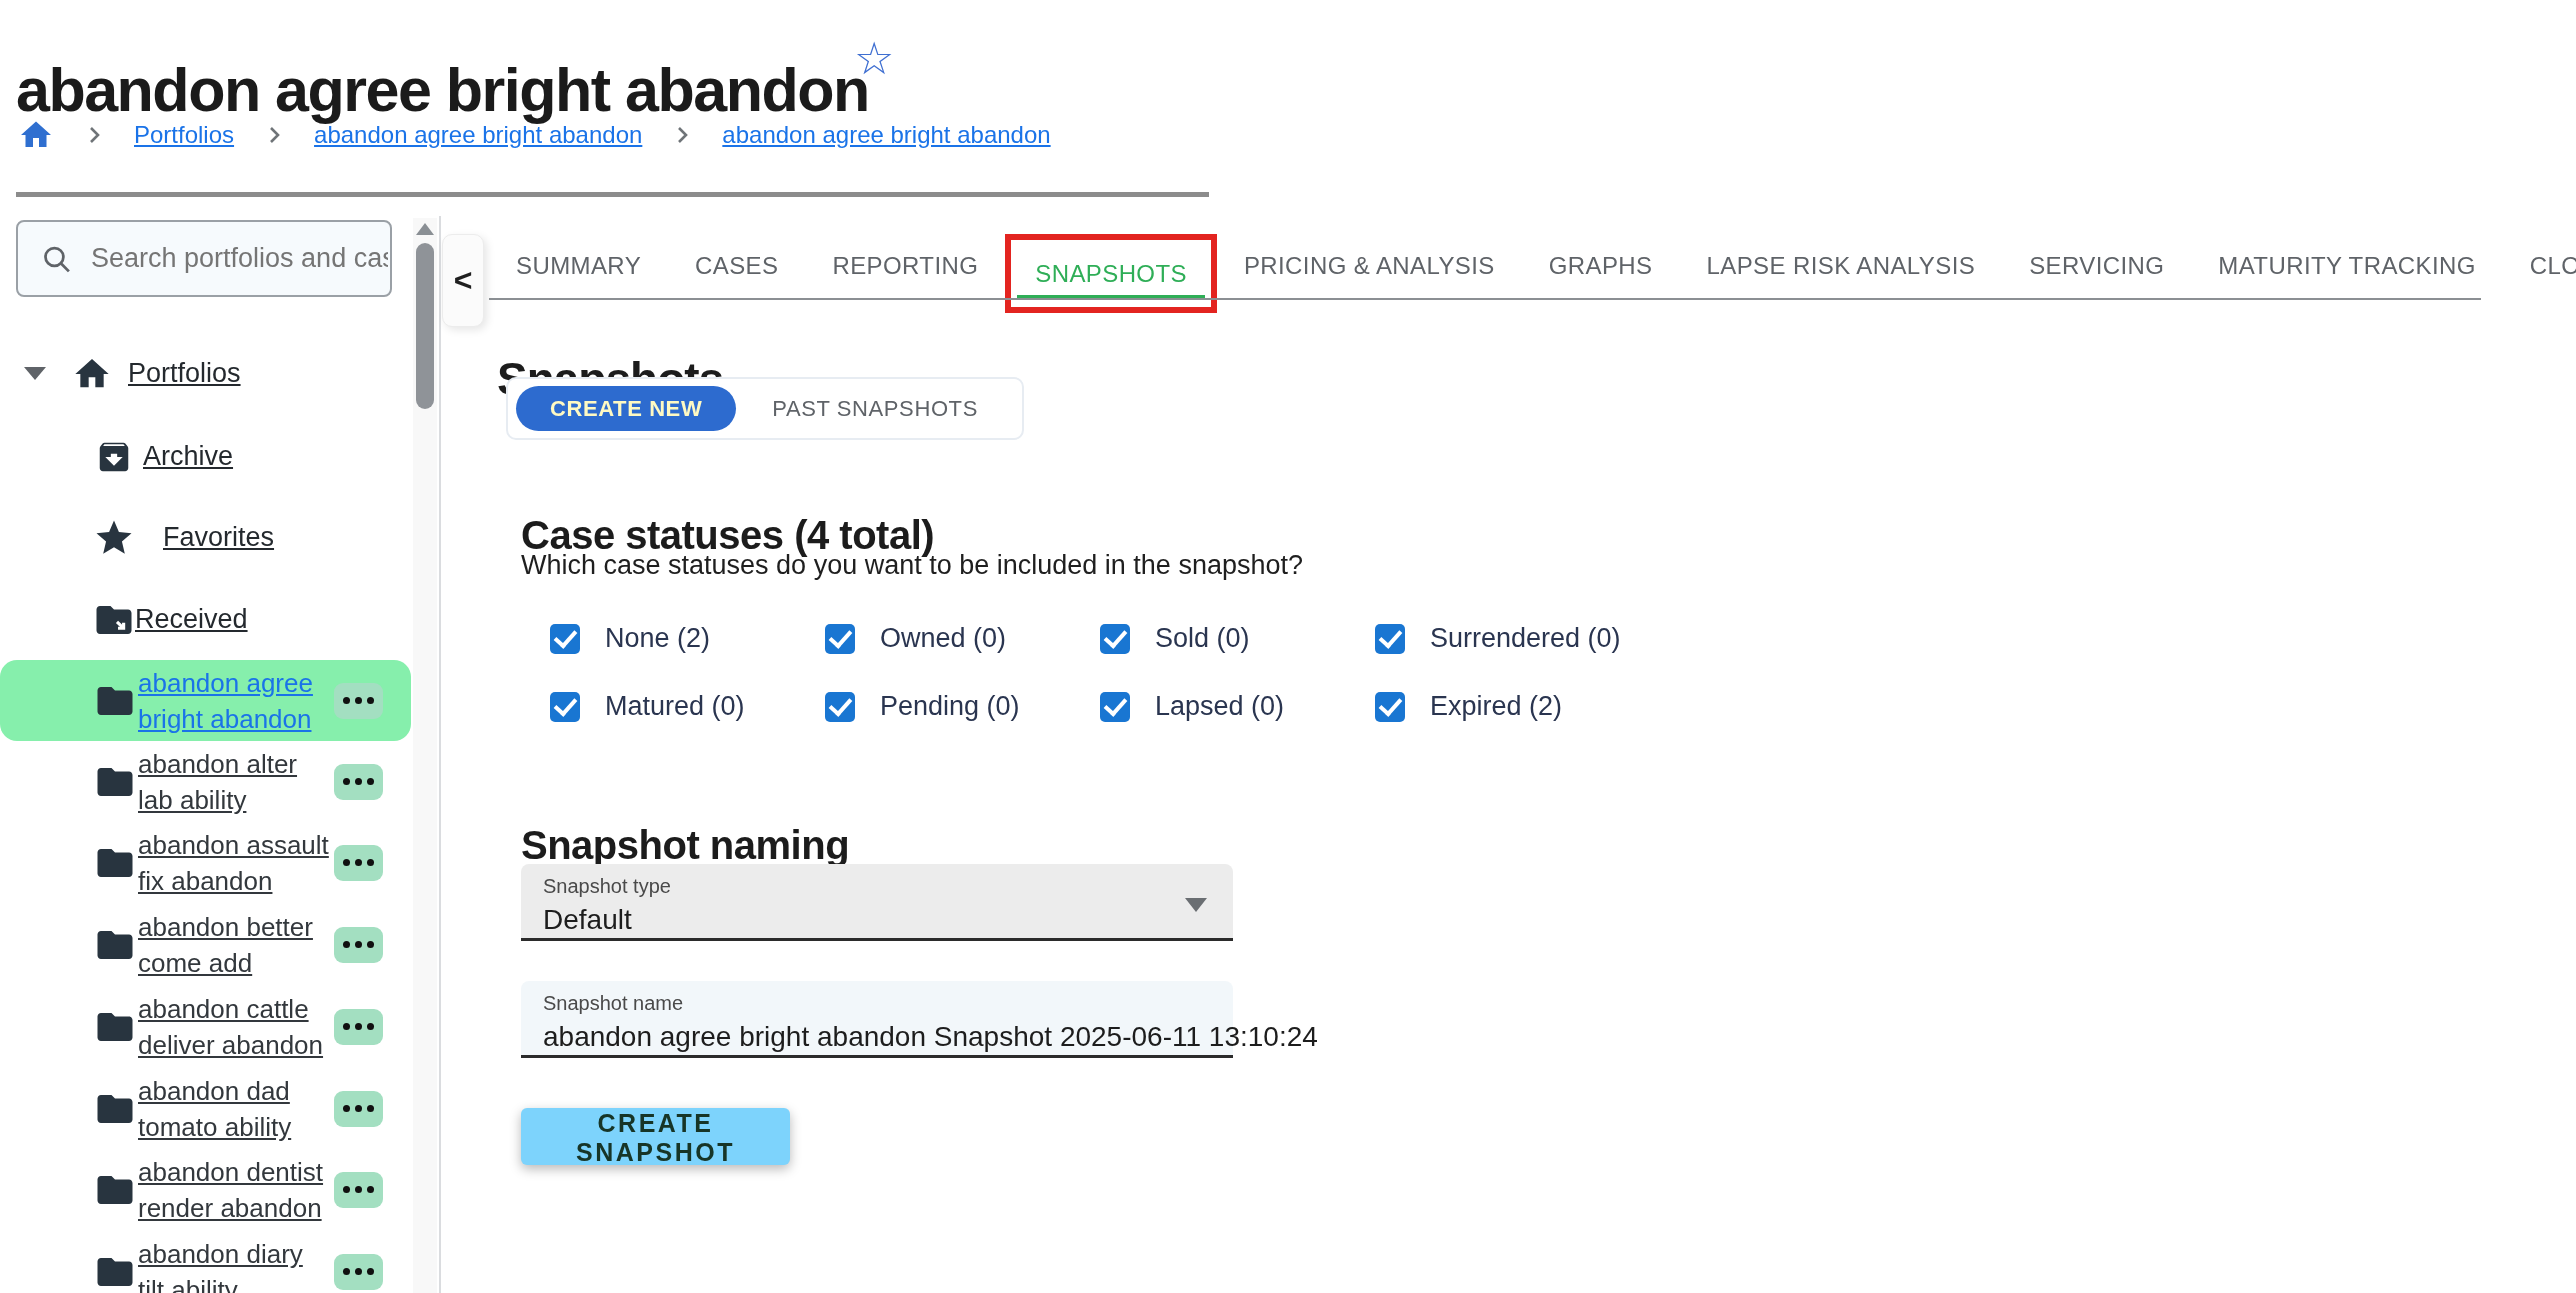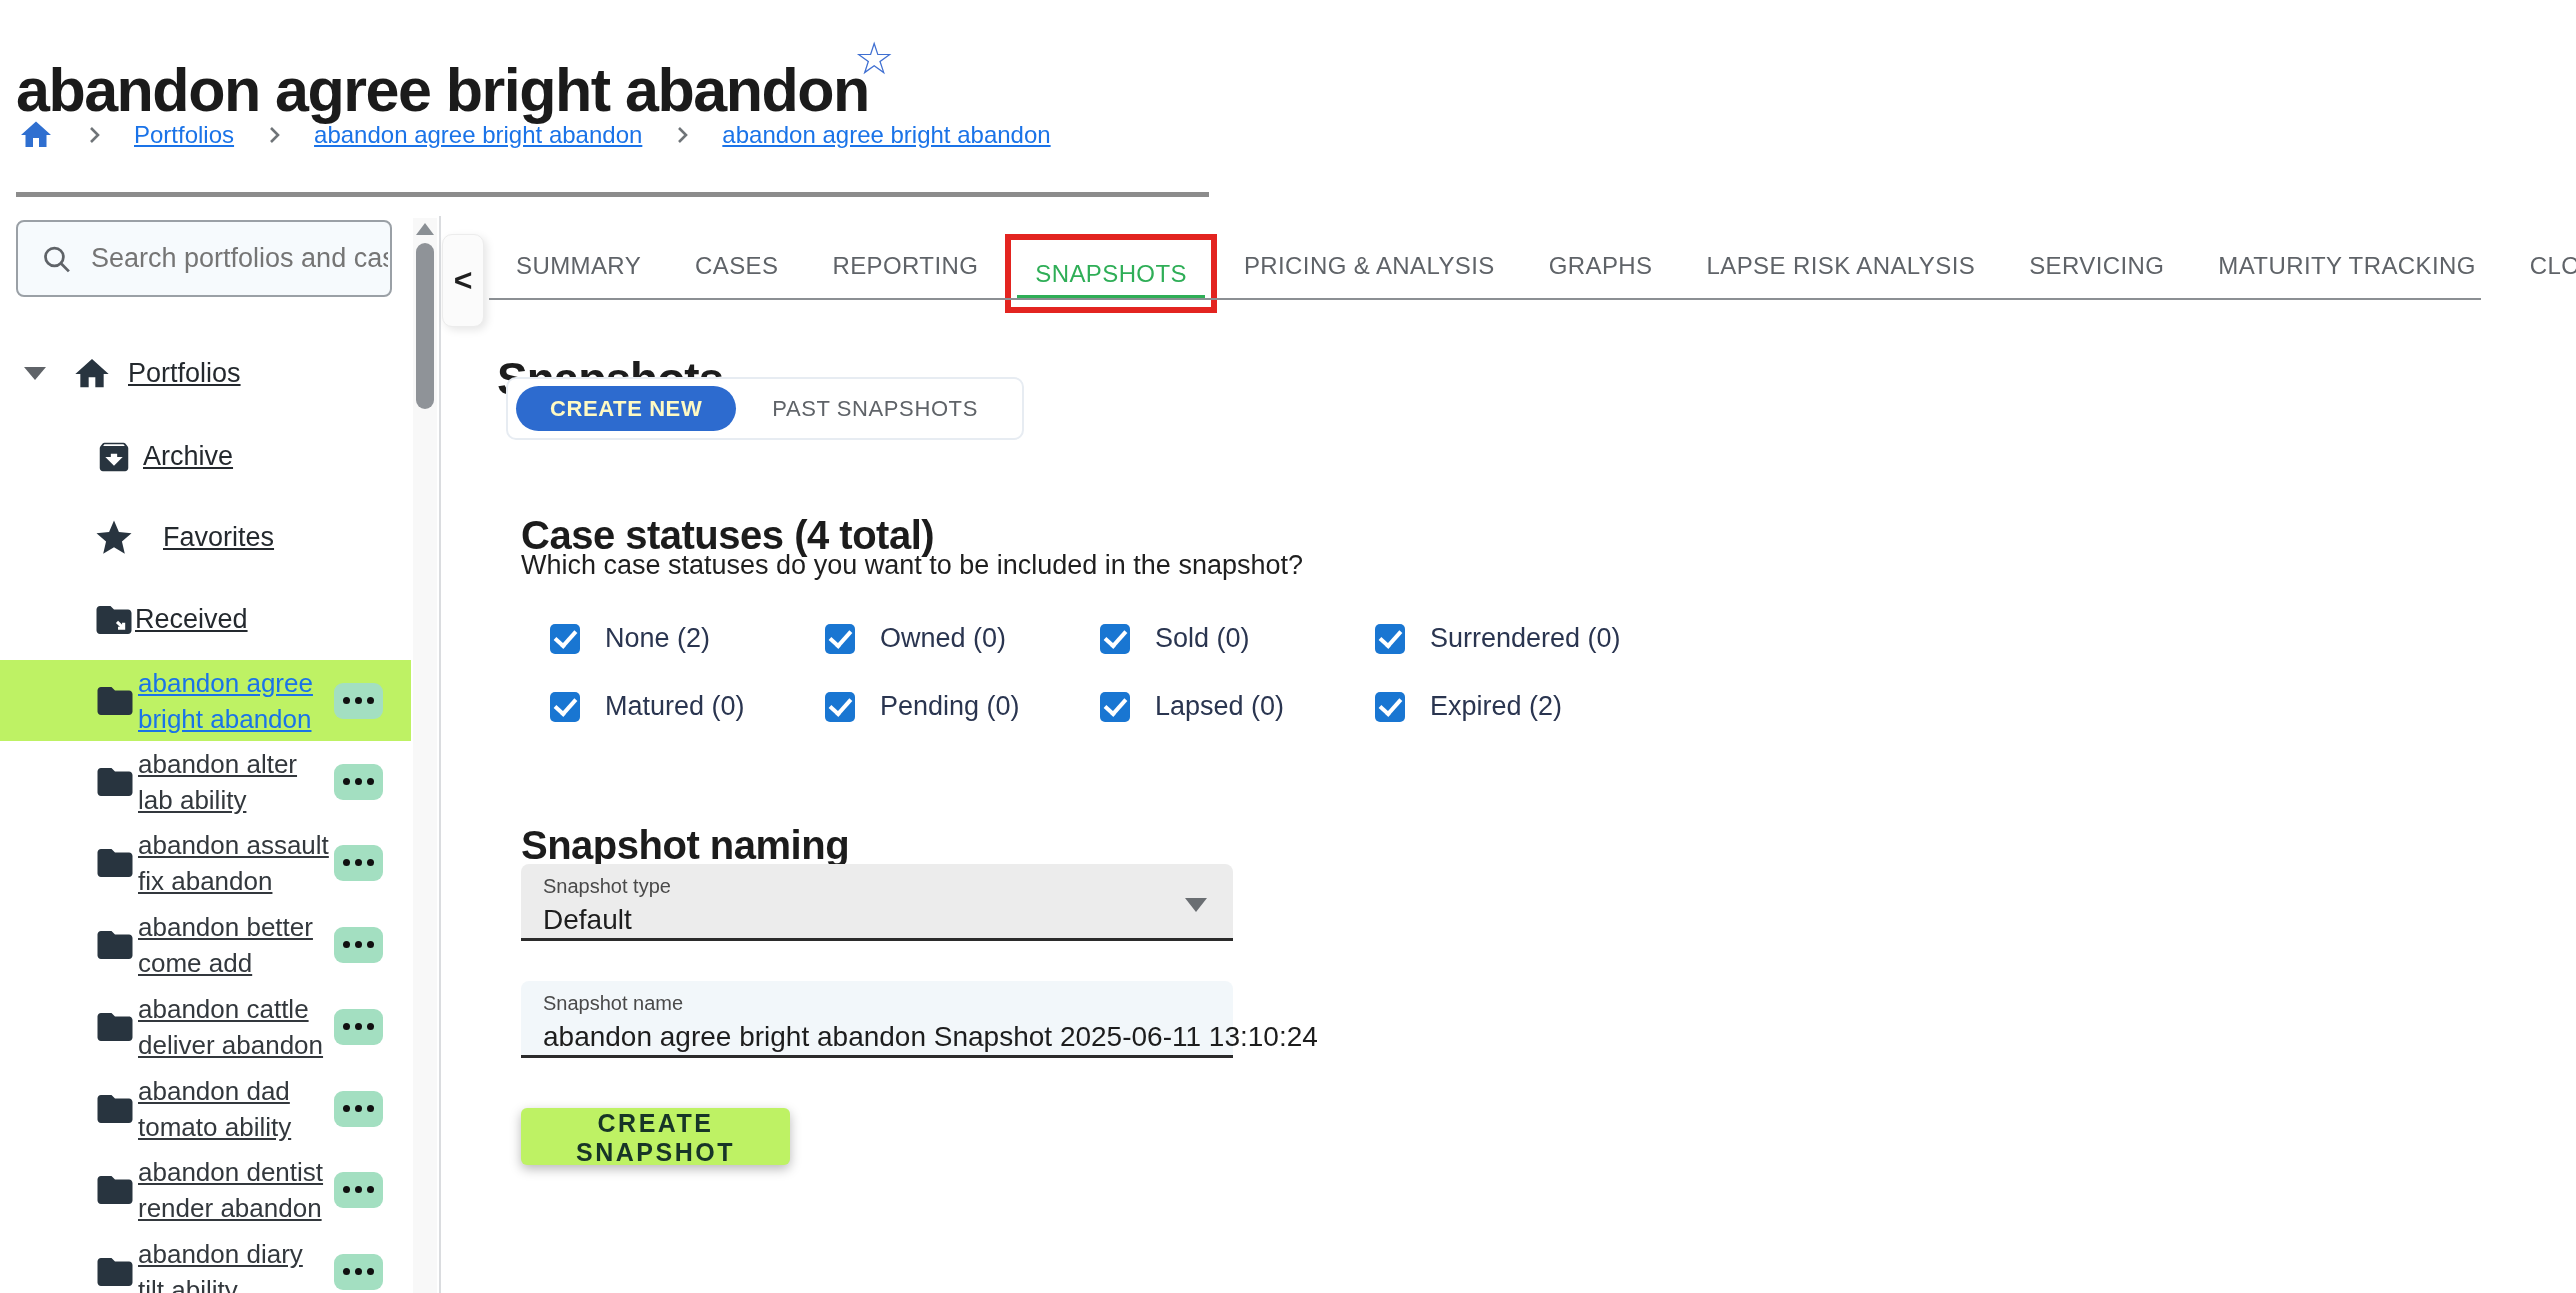--- a/index.html
+++ b/index.html
@@ -32,21 +32,21 @@
               padding-left:22px;box-sizing:border-box;}
   .search-input{border:none;background:transparent;outline:none;font-size:27px;color:#3c4043;width:297px;}
   .search-input::placeholder{color:#757575;}
 
   .side-row{position:absolute;left:0;display:flex;align-items:center;}
   .tree-triangle{width:0;height:0;border-left:11px solid transparent;border-right:11px solid transparent;
                  border-top:13px solid #5f6368;cursor:pointer;}
   .side-link{font-size:27px;color:#24292e;text-decoration:underline;cursor:pointer;}
 
   .folder-row{position:absolute;left:0;width:411px;height:81px;}
-  .folder-row.selected{background:#bef264;}
+  .folder-row.selected{background:#86efac;border-radius:17px;}
   .folder-ico{position:absolute;left:94px;top:50%;transform:translateY(-50%);display:flex;}
   .folder-text{position:absolute;left:138px;top:50%;transform:translateY(-50%);
                font-size:26px;line-height:36px;color:#33383d;}
   .folder-text .ln{display:block;text-decoration:underline;cursor:pointer;white-space:nowrap;}
   .folder-row.selected .folder-text .ln{color:#1a73e8;}
   .more-btn{position:absolute;left:334px;top:50%;transform:translateY(-50%);width:49px;height:36px;
             background:#a3dfc1;border:none;border-radius:9px;display:flex;align-items:center;
             justify-content:center;cursor:pointer;}
   .more-ico{width:7px;height:7px;border-radius:50%;background:#101010;
             box-shadow:12px 0 0 #101010,-12px 0 0 #101010;}
@@ -96,21 +96,21 @@
 
   .field{position:absolute;left:521px;width:712px;height:77px;box-sizing:border-box;
          border-bottom:3px solid #2b2b2b;border-radius:8px 8px 0 0;cursor:pointer;}
   .field-type{top:864px;background:#ececec;}
   .field-name{top:981px;background:#f2f7fa;}
   .field-label{position:absolute;left:22px;top:11px;font-size:20px;color:#4a4a4a;}
   .field-value{position:absolute;left:22px;top:40px;font-size:28px;color:#1d1d1d;white-space:nowrap;}
   .dd-arrow{position:absolute;right:26px;top:34px;width:0;height:0;border-left:11px solid transparent;
             border-right:11px solid transparent;border-top:14px solid #6a6e72;}
 
-  .create-btn{position:absolute;left:521px;top:1108px;width:269px;height:57px;background:#bef264;border:none;
+  .create-btn{position:absolute;left:521px;top:1108px;width:269px;height:57px;background:#7dd3fc;border:none;
               border-radius:6px;font-size:25px;font-weight:700;letter-spacing:2.5px;color:#173527;
               box-shadow:0 4px 12px rgba(0,0,0,.28);cursor:pointer;font-family:inherit;}
 </style>
 </head>
 <body>
 
 <div class="screen">
 
   <h1 class="page-h1">abandon agree bright abandon</h1>
   <span class="fav-star">☆</span>

